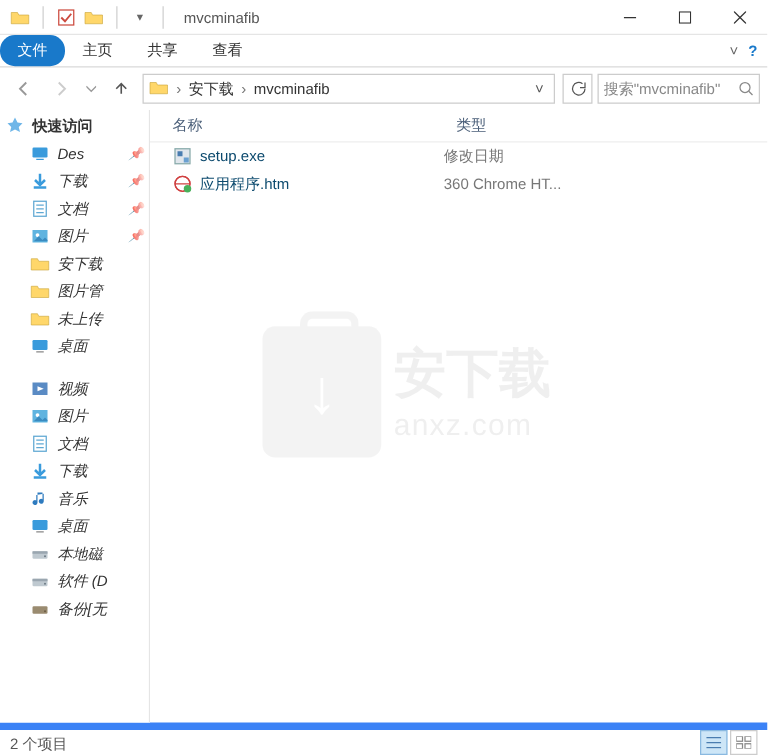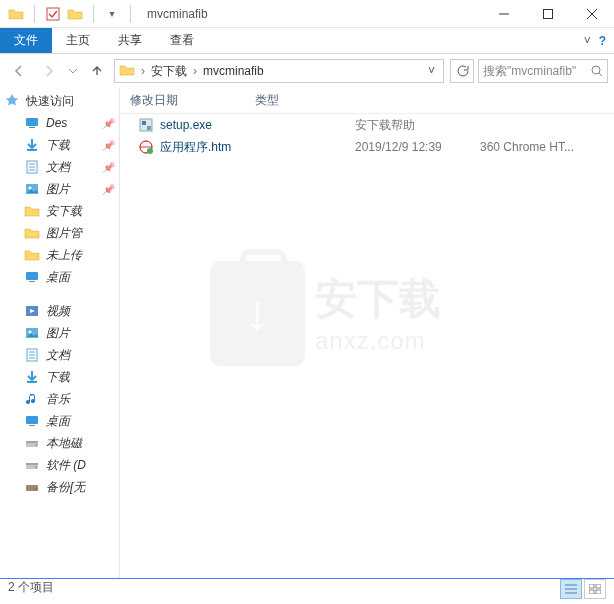--- a/index.html
+++ b/index.html
@@ -7,40 +7,40 @@
 
 .titlebar { height: 28px; display: flex; align-items: center; background: #fff; border-bottom: 1px solid #e5e5e5; }
 .titlebar-left { display: flex; align-items: center; gap: 6px; padding-left: 8px; }
 .qat-icon { width: 16px; height: 16px; display: flex; align-items: center; justify-content: center; }
 .titlebar-sep { width: 1px; height: 18px; background: #d0d0d0; margin: 0 4px; }
 .titlebar-title { margin-left: 6px; color: #555; }
 .titlebar-right { margin-left: auto; display: flex; }
 .win-btn { width: 44px; height: 28px; display: flex; align-items: center; justify-content: center; color: #333; }
 
 .ribbon { height: 26px; display: flex; align-items: stretch; background: #fff; border-bottom: 1px solid #d9d9d9; }
-.ribbon-tab { padding: 0 14px; display: flex; align-items: center; color: #333; }
+.ribbon-tab { padding: 0 14px; display: flex; align-items: center; color: #333; border-radius: 12px; }
 .ribbon-tab.file { background: #1979ca; color: #fff; }
 .ribbon-right { margin-left: auto; display: flex; align-items: center; padding-right: 8px; gap: 8px; }
 
 .addrbar { height: 34px; display: flex; align-items: center; padding: 4px 6px; gap: 4px; }
 .nav-btn { width: 26px; height: 26px; display: flex; align-items: center; justify-content: center; color: #999; border-radius: 2px; }
 .breadcrumb { flex: 1; height: 24px; border: 1px solid #ccc; display: flex; align-items: center; padding: 0 2px; }
 .bc-icon { width: 18px; height: 18px; margin: 0 2px; }
 .bc-seg { padding: 0 4px; color: #333; }
 .bc-chev { color: #777; padding: 0 2px; }
 .bc-dd { margin-left: auto; color: #555; padding: 0 6px; }
 .refresh-btn { width: 24px; height: 24px; border: 1px solid #ccc; display: flex; align-items: center; justify-content: center; margin-left: 2px; }
 .search { width: 130px; height: 24px; border: 1px solid #ccc; display: flex; align-items: center; padding: 0 4px; color: #888; gap: 4px; }
 
 .body { display: flex; height: calc(604px - 28px - 26px - 34px - 26px); }
 .navpane { width: 120px; border-right: 1px solid #e5e5e5; overflow: hidden; background: #fff; position: relative; }
 .navpane::after { content: ""; position: absolute; right: 0; top: 0; bottom: 0; width: 16px; background: linear-gradient(to right, rgba(255,255,255,0), #fff); pointer-events: none; }
 .nav-group { padding: 2px 0; }
 .nav-item { display: flex; align-items: center; height: 22px; padding-left: 10px; gap: 6px; white-space: nowrap; color: #333; }
-.nav-item.header { font-weight: 400; padding-left: 4px; }
+.nav-item.header { font-weight: 700; padding-left: 4px; }
 .nav-item.child { padding-left: 24px; font-style: italic; }
 .nav-item .pin { margin-left: auto; margin-right: 4px; color: #999; font-size: 10px; }
 .nav-item .ic { width: 16px; height: 16px; display: flex; align-items: center; justify-content: center; }
 
 .content { flex: 1; position: relative; }
 .columns { height: 26px; display: flex; align-items: center; border-bottom: 1px solid #eee; color: #4c607a; }
 .col { padding: 0 10px; }
 .col.name { width: 235px; padding-left: 18px; }
 .col.date { width: 125px; }
 .col.type { flex: 1; }
@@ -51,21 +51,21 @@
 .row .c-type { flex: 1; color: #777; white-space: nowrap; overflow: hidden; text-overflow: ellipsis; }
 
 .watermark { position: absolute; top: 150px; left: 90px; width: 300px; height: 150px; opacity: 0.13; pointer-events: none; display: flex; align-items: center; gap: 10px; }
 .wm-shield { width: 95px; height: 105px; border-radius: 10px; background: #aaa; position: relative; }
 .wm-shield::before { content: ""; position: absolute; top: -12px; left: 30px; width: 35px; height: 15px; border: 6px solid #aaa; border-bottom: none; border-radius: 10px 10px 0 0; }
 .wm-shield::after { content: "↓"; position: absolute; inset: 0; display: flex; align-items: center; justify-content: center; font-size: 50px; color: #fff; }
 .wm-text { color: #888; }
 .wm-text .l1 { font-size: 42px; font-weight: bold; }
 .wm-text .l2 { font-size: 24px; letter-spacing: 1px; }
 
-.statusbar { height: 26px; border-top: 1px solid #3b82f6; display: flex; align-items: flex-start; padding: 0 8px; color: #555; }
+.statusbar { height: 26px; border-top: 6px solid #3b82f6; display: flex; align-items: flex-end; padding: 0 8px; color: #555; }
 .statusbar .views { margin-left: auto; display: flex; gap: 2px; }
 .view-btn { width: 22px; height: 20px; border: 1px solid #ccc; display: flex; align-items: center; justify-content: center; }
 .view-btn.active { background: #cde6f7; border-color: #8ab9e0; }
 
 
 svg { display: block; }
 .folder-svg { fill: #ffd76a; stroke: #caa53b; stroke-width: 0.5; }
 </style>
 </head>
 <body>
@@ -347,49 +347,48 @@
               <rect x="2" y="6" width="12" height="6" fill="#9a8b70" rx="1"></rect>
               <circle cx="12" cy="10" r="0.8" fill="#6b5d45"></circle>
             </svg>
           </span>
           <span>备份[无</span>
         </div>
       </div>
   </div>
   <div class="content">
     <div class="columns">
-      <div class="col date">修改日期</div>
+      <div class="col name">名称</div>
       <div class="col type">类型</div>
     </div>
     <div class="rows" id="file-rows">
         <div class="row">
           <div class="c-name">
             <span class="ic">
               <svg width="16" height="16" viewBox="0 0 16 16">
                 <rect x="2" y="2" width="12" height="12" fill="#e0e6ec" stroke="#8aa"></rect>
                 <rect x="4" y="4" width="4" height="4" fill="#4a7db0"></rect>
                 <rect x="9" y="9" width="4" height="4" fill="#6aa0d0"></rect>
               </svg>
             </span>
             <span>setup.exe</span>
           </div>
-          <div class="c-type">安下载帮助</div>
+          <div class="c-type">修改日期</div>
         </div>
         <div class="row">
           <div class="c-name">
             <span class="ic">
               <svg width="16" height="16" viewBox="0 0 16 16">
                 <circle cx="8" cy="8" r="6" fill="#fff" stroke="#d04040"></circle>
                 <path d="M8 2a6 6 0 0 1 0 12M8 2a6 6 0 0 0 0 12M2 8h12" fill="none" stroke="#d04040"></path>
                 <circle cx="12" cy="12" r="3" fill="#48b05a"></circle>
               </svg>
             </span>
             <span>应用程序.htm</span>
           </div>
-          <div class="c-date">2019/12/9 12:39</div>
           <div class="c-type">360 Chrome HT...</div>
         </div>
       </div>
     <div class="watermark">
       <div class="wm-shield"></div>
       <div class="wm-text">
         <div class="l1">安下载</div>
         <div class="l2">anxz.com</div>
       </div>
     </div>

